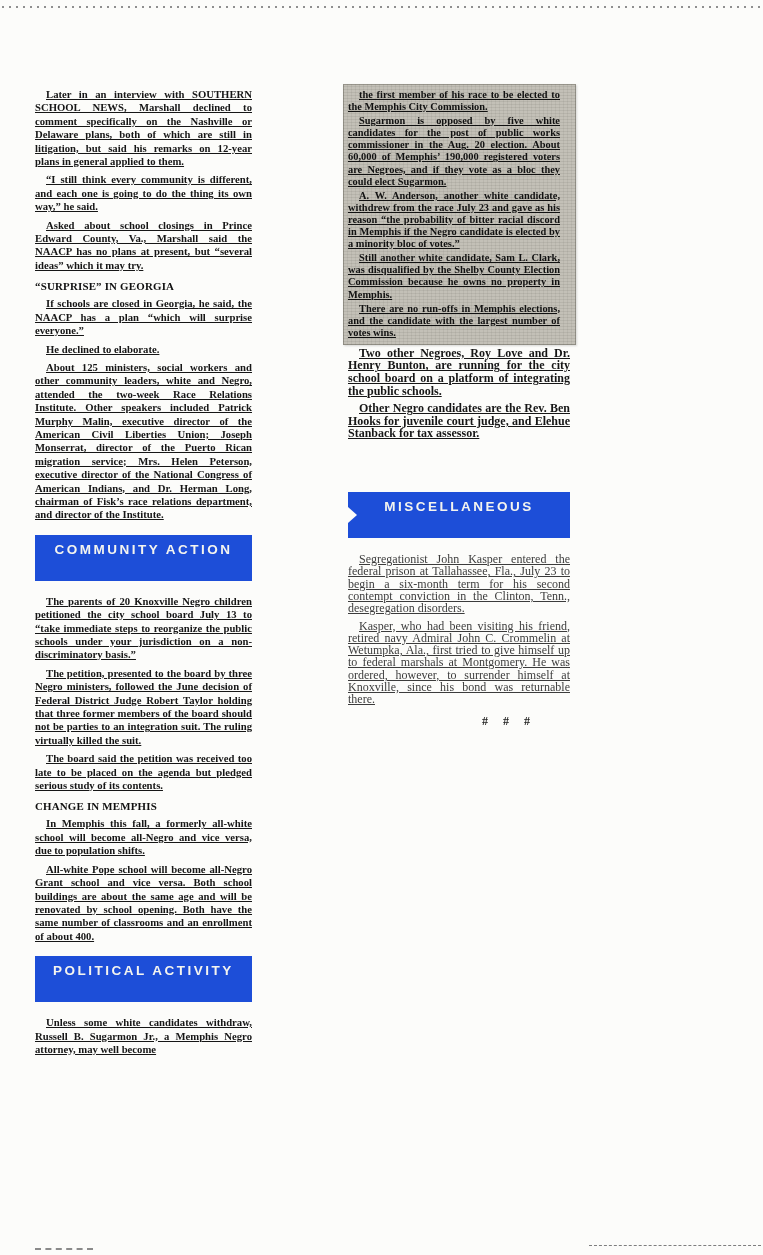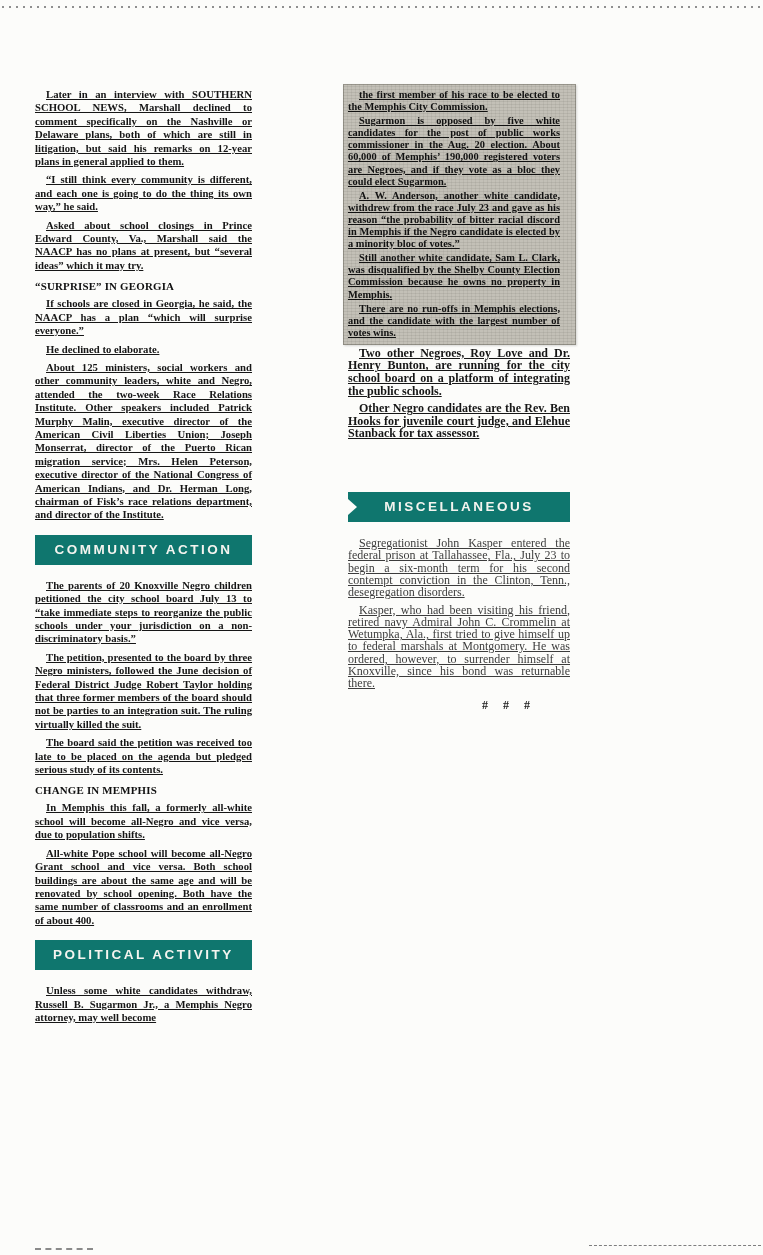--- a/index.html
+++ b/index.html
@@ -37,28 +37,28 @@
   h3.subhead {
     margin: 8px 0 5px 0;
     font-size: 10.9px;
     font-weight: bold;
     color: #101010;
     letter-spacing: 0.2px;
   }
 
   .banner {
     position: relative;
-    background: #0f766e;
+    background: #1d4ed8;
     color: #f4f4ef;
     font-family: "Liberation Sans", sans-serif;
     font-size: 13.5px;
     font-weight: bold;
     letter-spacing: 2.5px;
     text-align: center;
-    padding: 7px 0 8px 0;
+    padding: 7px 0 24px 0;
     margin: 13px 0 14px 0;
   }
   .banner--misc { margin-top: 52px; margin-bottom: 15px; }
   .banner--misc::before {
     content: "";
     position: absolute;
     left: 0; top: 50%;
     transform: translateY(-50%);
     width: 0; height: 0;
     border-top: 8px solid transparent;

